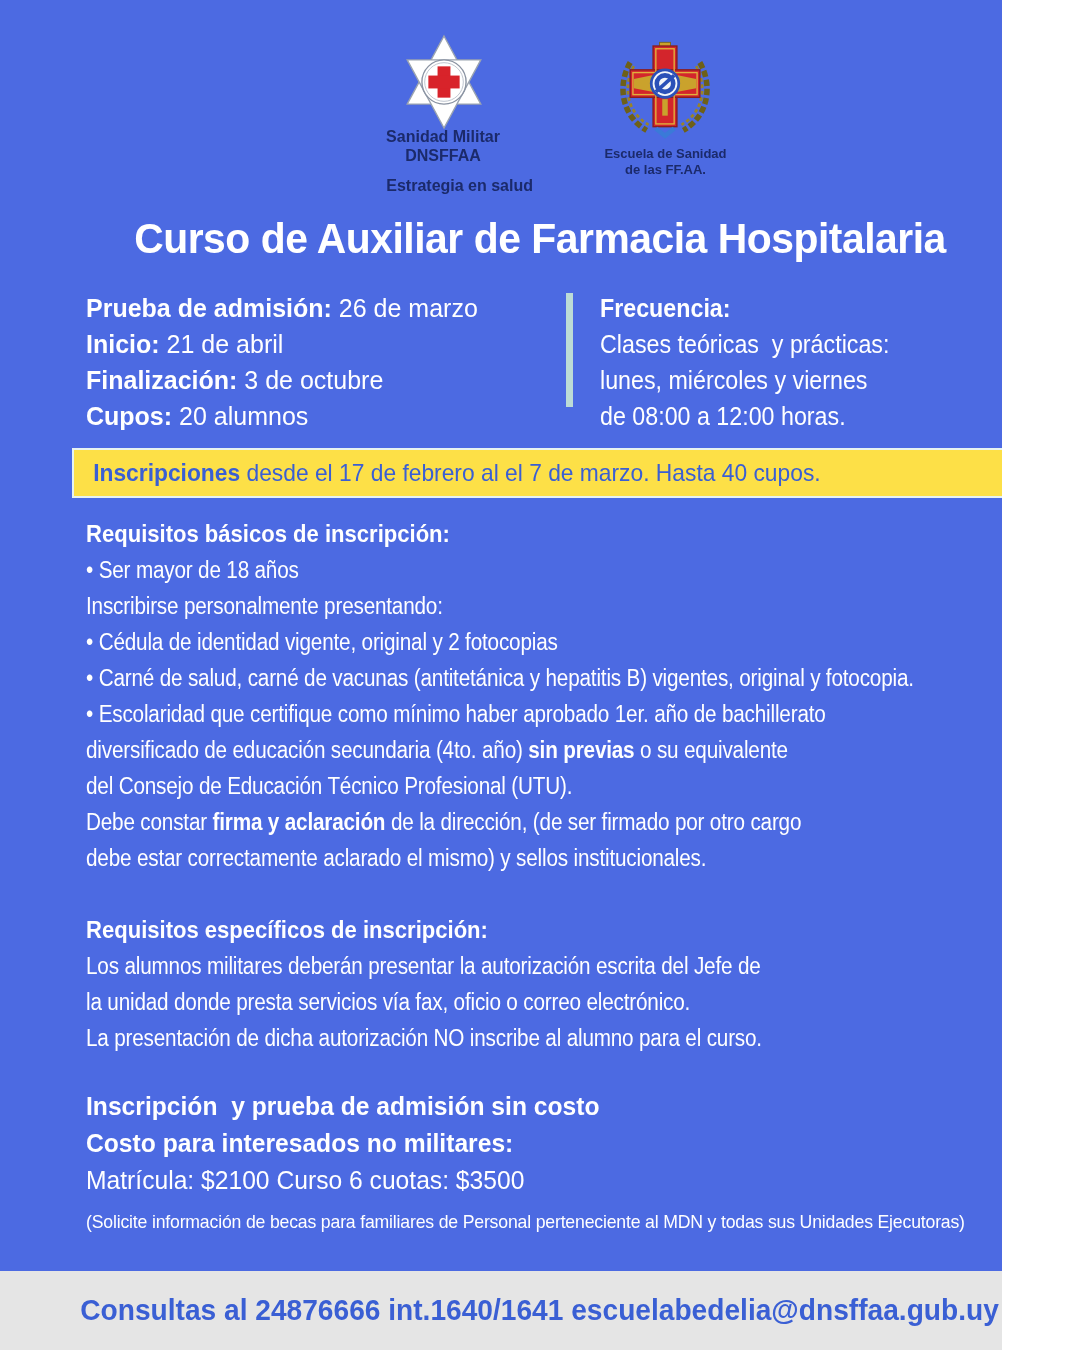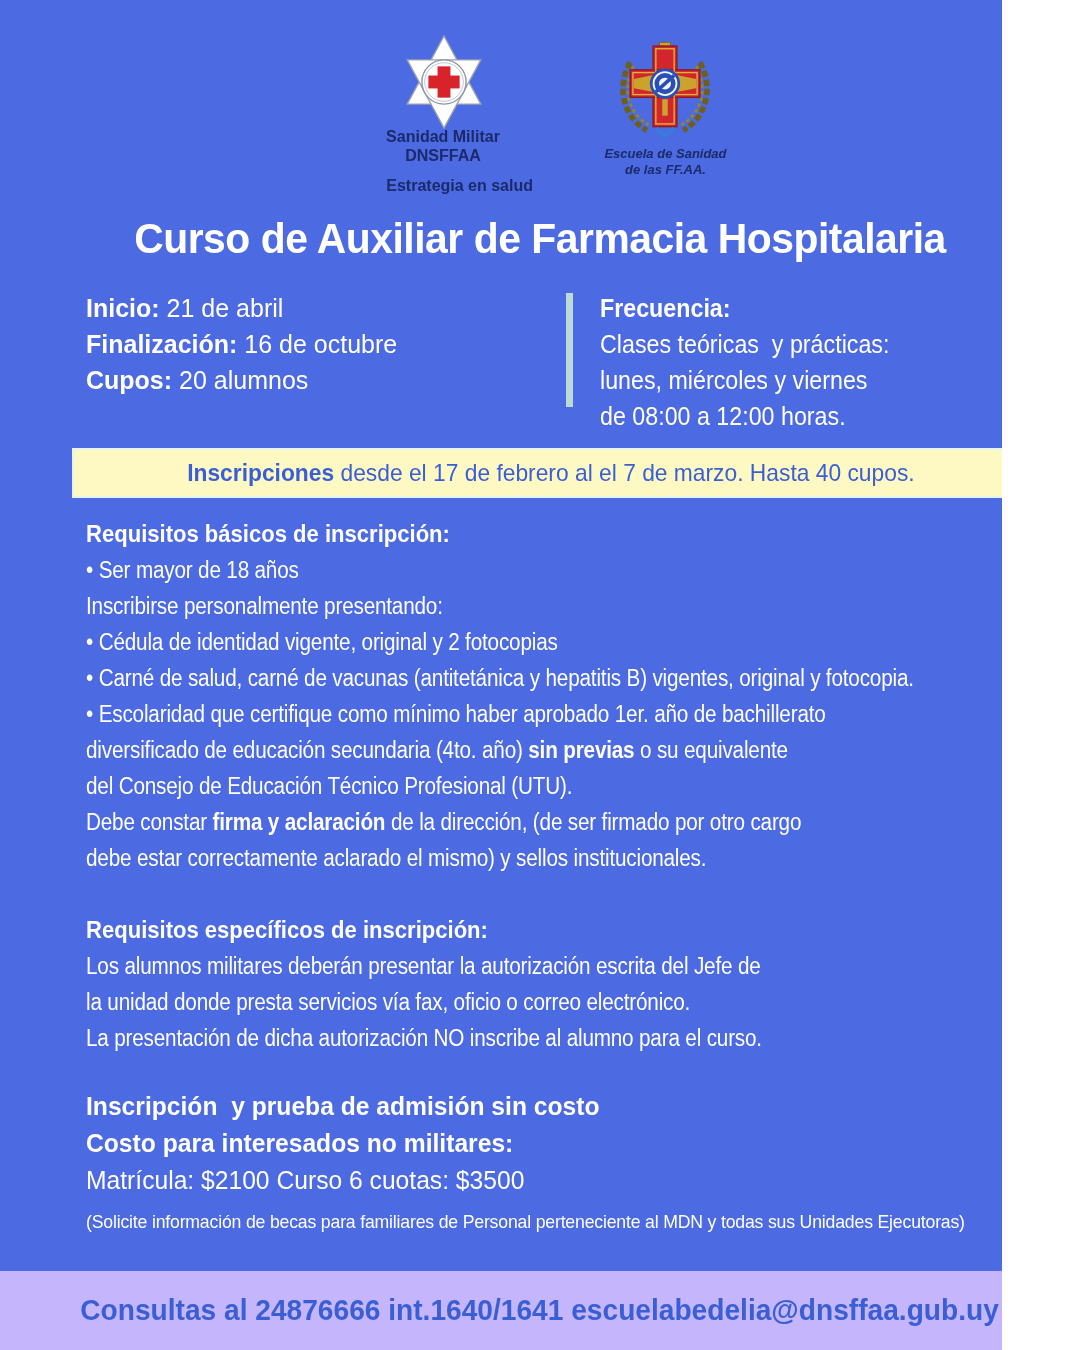--- a/index.html
+++ b/index.html
@@ -12,55 +12,55 @@
   .b{font-weight:700;}
 
   
   .star-svg{position:absolute; left:398px; top:34px;}
   .left-cap{position:absolute; left:353px; top:127px; width:180px; text-align:center;
     color:#1b2a6b; font-size:16px; font-weight:700; line-height:19px;}
   .left-tag{position:absolute; left:353px; top:177px; width:180px; text-align:right;
     color:#1b2a6b; font-size:16px; font-weight:700;}
   .crest-svg{position:absolute; left:610px; top:37px;}
   .right-cap{position:absolute; left:583px; top:146px; width:165px; text-align:center;
-    color:#1b2a6b; font-size:13px; font-weight:700; line-height:16px;font-style:italic;}
+    color:#1b2a6b; font-size:13px; font-weight:700; line-height:16px;}
 
   
   .title{position:absolute; left:0; top:214px; width:1080px; margin:0;
     text-align:center; font-size:43px; font-weight:700; color:#fff;
     letter-spacing:-0.5px; transform:scaleX(.95);}
 
   
   .details-left{position:absolute; left:86px; top:290px; font-size:25px; line-height:36px;}
   .divider{position:absolute; left:566px; top:293px; width:7px; height:114px; background:#bcdbd6;}
   .details-right{position:absolute; left:600px; top:290px; font-size:25px; line-height:36px;
     transform:scaleX(.93); transform-origin:0 0;}
 
   
   .banner{position:absolute; left:72px; top:448px; width:958px; height:50px;
-    background:#fef9c3; border:2px solid #e7f3f1; box-sizing:border-box;
-    display:flex; align-items:center; justify-content:center;}
+    background:#fde047; border:2px solid #e7f3f1; box-sizing:border-box;
+    display:flex; align-items:center; justify-content:flex-start;}
   .banner .line{font-size:24px; color:#3a5fd4; transform:scaleX(.95);}
 
   
   .req{position:absolute; left:86px; transform:scaleX(.9); transform-origin:0 0;}
   .req .heading{font-size:24.5px; font-weight:700; line-height:36px;}
   .req .line{font-size:23px; line-height:36px; letter-spacing:-0.2px;}
   .reqb{top:516px;}
   .reqe{top:912px;}
 
   
   .costs{position:absolute; left:86px; top:1088px; transform:scaleX(.93); transform-origin:0 0;}
   .costs .bold-line{font-size:26.5px; font-weight:700; line-height:37px; white-space:pre;}
   .costs .price-line{font-size:26.5px; font-weight:400; line-height:37px; white-space:pre;}
   .costs .note{font-size:19px; margin-top:12px; white-space:pre; letter-spacing:-0.2px;}
 
   
   .footer{position:absolute; left:0; top:1271px; width:1080px; height:79px;
-    background:#c4b5fd; display:flex; align-items:center; justify-content:center;}
+    background:#e5e5e5; display:flex; align-items:center; justify-content:center;}
   .footer .ft{font-size:29px; font-weight:700; color:#3a5fd4; white-space:pre; transform:scaleX(.97);}
 </style>
 </head>
 <body>
 
 <div class="page">
 
   <svg class="star-svg" width="92" height="96" viewBox="0 0 100 104">
     <polygon points="50,2 90,76 10,76" fill="#ffffff" stroke="#9aa3b0" stroke-width="1.5"></polygon>
     <polygon points="50,102 10,28 90,28" fill="#ffffff" stroke="#9aa3b0" stroke-width="1.5"></polygon>
@@ -94,22 +94,23 @@
     <path d="M50,98 L60,106 L70,98" fill="none" stroke="#3a7ad8" stroke-width="5"></path>
   </svg>
   <div class="right-cap">
     <div>Escuela de Sanidad</div>
     <div>de las FF.AA.</div>
   </div>
 
   <h1 class="title">Curso de Auxiliar de Farmacia Hospitalaria</h1>
 
   <div class="details-left">
+    <div class="line"><span class="b">Prueba de admisión: </span><span>26 de marzo</span></div>
     <div class="line"><span class="b">Inicio: </span><span>21 de abril</span></div>
-    <div class="line"><span class="b">Finalización: </span><span>16 de octubre</span></div>
+    <div class="line"><span class="b">Finalización: </span><span>3 de octubre</span></div>
     <div class="line"><span class="b">Cupos: </span><span>20 alumnos</span></div>
   </div>
   <div class="divider"></div>
   <div class="details-right">
     <div class="line"><span class="b">Frecuencia:</span></div>
     <div class="line"><span>Clases teóricas  y prácticas:</span></div>
     <div class="line"><span>lunes, miércoles y viernes</span></div>
     <div class="line"><span>de 08:00 a 12:00 horas.</span></div>
   </div>
 

